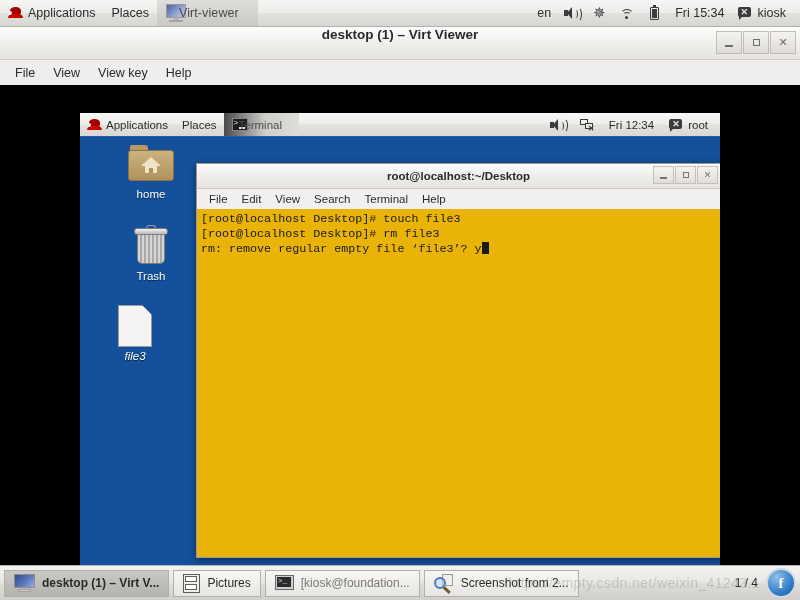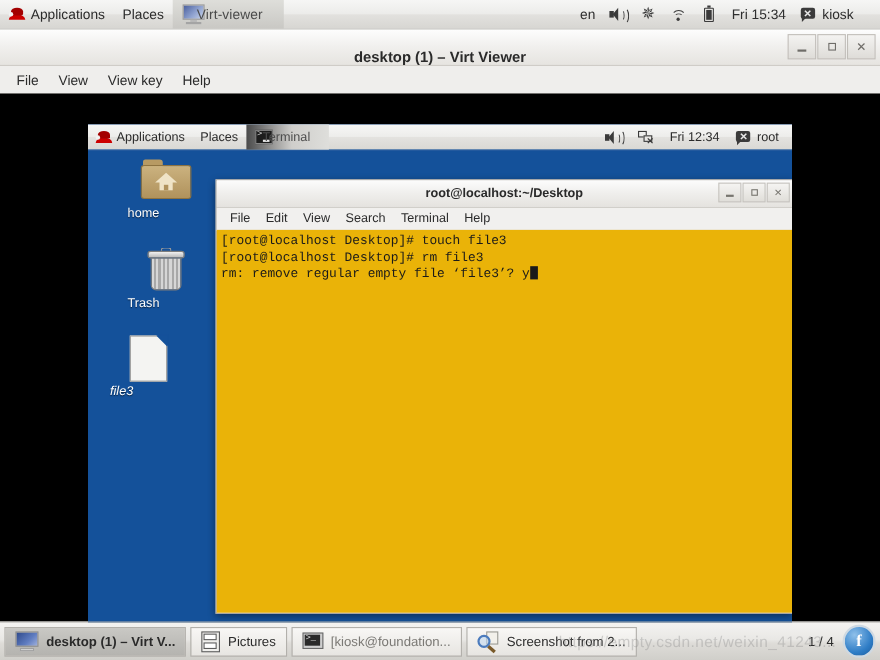--- a/index.html
+++ b/index.html
@@ -26,21 +26,21 @@
     width: 800px; height: 27px;
     background: linear-gradient(to bottom, #f6f6f5 0%, #ececea 48%, #e2e1de 52%, #d7d6d2 100%);
     border-bottom: 1px solid #b4b2ad;
     display: flex;
     align-items: center;
     font-size: 12.5px;
     color: #2b2b2b;
     box-sizing: border-box;
   }
   .host-panel-left { display: flex; align-items: center; height: 100%; }
-  .host-panel-right { margin-left: auto; display: flex; align-items: center; height: 100%; padding-right: 18px; }
+  .host-panel-right { margin-left: auto; display: flex; align-items: center; height: 100%; padding-right: 8px; }
 
   .panel-item {
     display: flex; align-items: center; gap: 5px;
     padding: 0 8px; height: 100%;
     white-space: nowrap;
   }
 
   .redhat-logo {
     width: 15px; height: 14px; position: relative; display: inline-block;
   }
@@ -135,21 +135,21 @@
 
   
   .vv-window {
     position: absolute; left: 0; top: 27px; width: 800px; height: 538px;
     background: #eceae7;
   }
   .vv-titlebar {
     position: relative; height: 32px;
     background: linear-gradient(to bottom, #fdfdfd 0%, #f0efed 50%, #e6e4e0 100%);
     border-bottom: 1px solid #cfccc7;
-    display: flex; align-items: flex-end; justify-content: center;
+    display: flex; align-items: flex-start; justify-content: center;
   }
   .vv-title {
     font-size: 13.5px; color: #2a2a2a; font-weight: bold;
   }
   .vv-winbtns {
     position: absolute; right: 4px; top: 4px; display: flex; gap: 1px;
   }
   .winbtn {
     width: 26px; height: 23px;
     background: linear-gradient(to bottom, #f4f3f1, #dedcd8);
@@ -214,21 +214,21 @@
   .ic-net .m2 {
     position: absolute; left: 6px; top: 6px; width: 8px; height: 6px;
     border: 1.3px solid #3b3b3b; box-sizing: border-box; background: #e9e8e5;
   }
   .ic-net .xx {
     position: absolute; left: 9px; top: 8px; color: #3b3b3b; font-size: 8px; line-height: 8px; font-weight: bold;
   }
 
   
   .desk-icon {
-    position: absolute; width: 70px; text-align: left;
+    position: absolute; width: 70px; text-align: center;
     color: #ffffff; font-size: 11.5px;
   }
   .desk-icon .label { margin-top: 3px; text-shadow: 0 1px 1px rgba(0,0,0,0.6); }
 
   .ic-home { width: 46px; height: 40px; margin: 0 auto; position: relative; }
   .ic-home .tab {
     position: absolute; left: 2px; top: 0; width: 18px; height: 7px;
     background: #b79a63; border-radius: 2px 3px 0 0;
   }
   .ic-home .body {

